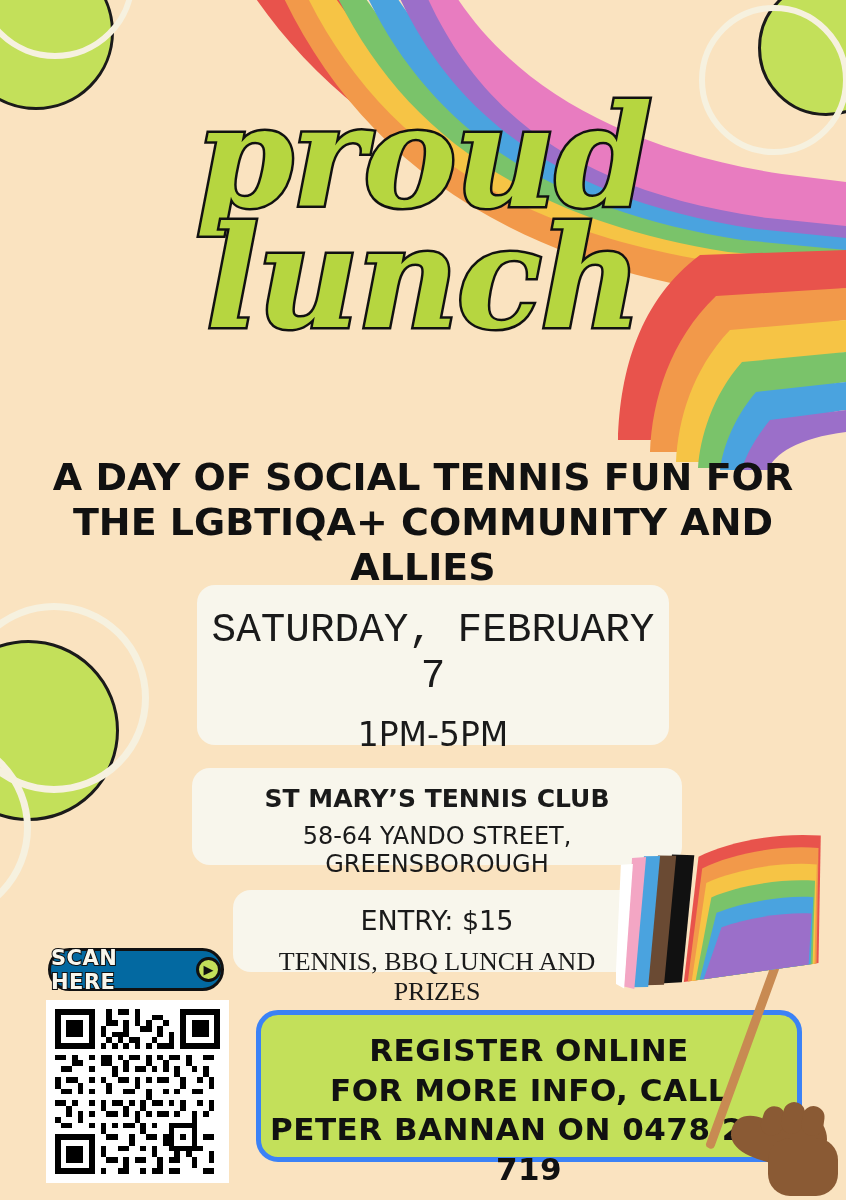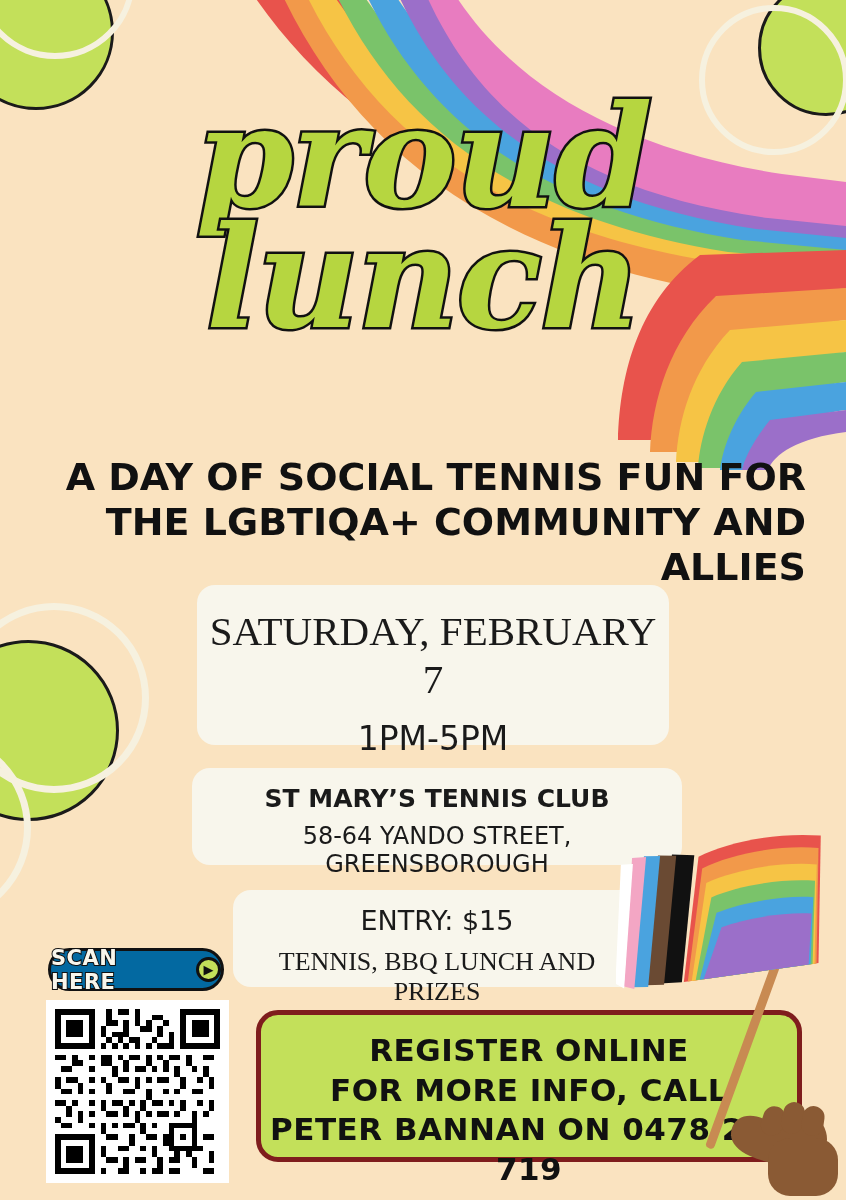--- a/index.html
+++ b/index.html
@@ -82,21 +82,21 @@
     display: block;
   }
   .wordmark .line1 { font-size: 140px; }
   .wordmark .line2 { font-size: 140px; margin-top: 6px; }
 
   
   .subtitle {
     position: absolute;
     left: 40px; top: 455px;
     width: 766px;
-    text-align: right;
+    text-align: center;
     font-family: "DejaVu Sans", sans-serif;
     font-weight: bold;
     font-size: 38px;
     line-height: 1.18;
     letter-spacing: 0px;
     color: #111;
     text-transform: uppercase;
   }
 
   
@@ -106,21 +106,21 @@
     border-radius: 18px;
     text-align: center;
     color: #1a1a1a;
     box-sizing: border-box;
   }
   .card-date {
     left: 197px; top: 585px; width: 472px; height: 160px;
     padding-top: 22px;
   }
   .card-date .big {
-    font-family: Liberation Serif, serif;
+    font-family: Liberation Mono, monospace;
     font-size: 41px;
     font-weight: normal;
     letter-spacing: 0px;
     text-transform: uppercase;
   }
   .card-date .small {
     font-family: "DejaVu Sans", sans-serif;
     font-size: 33px;
     margin-top: 16px;
     text-transform: uppercase;
@@ -135,42 +135,42 @@
     font-size: 25px;
     text-transform: uppercase;
   }
   .card-venue .addr {
     font-family: "DejaVu Sans", sans-serif;
     font-size: 24px;
     margin-top: 9px;
     text-transform: uppercase;
   }
   .card-entry {
-    left: 233px; top: 890px; width: 408px; height: 97px;
+    left: 233px; top: 890px; width: 408px; height: 82px;
     padding-top: 15px;
   }
   .card-entry .price {
     font-family: "DejaVu Sans", sans-serif;
     font-size: 27px;
     text-transform: uppercase;
   }
   .card-entry .incl {
     font-family: Liberation Serif, serif;
     font-size: 26px;
     margin-top: 11px;
     text-transform: uppercase;
   }
 
   
   .register {
     position: absolute;
     left: 256px; top: 1010px;
     width: 546px; height: 152px;
     background: #c3e05a;
-    border: 5px solid #7f1d1d;
+    border: 5px solid #3b82f6;
     border-radius: 22px;
     box-sizing: border-box;
     text-align: center;
     padding-top: 16px;
   }
   .register div {
     font-family: "DejaVu Sans", sans-serif;
     font-weight: bold;
     font-size: 31px;
     line-height: 1.28;

